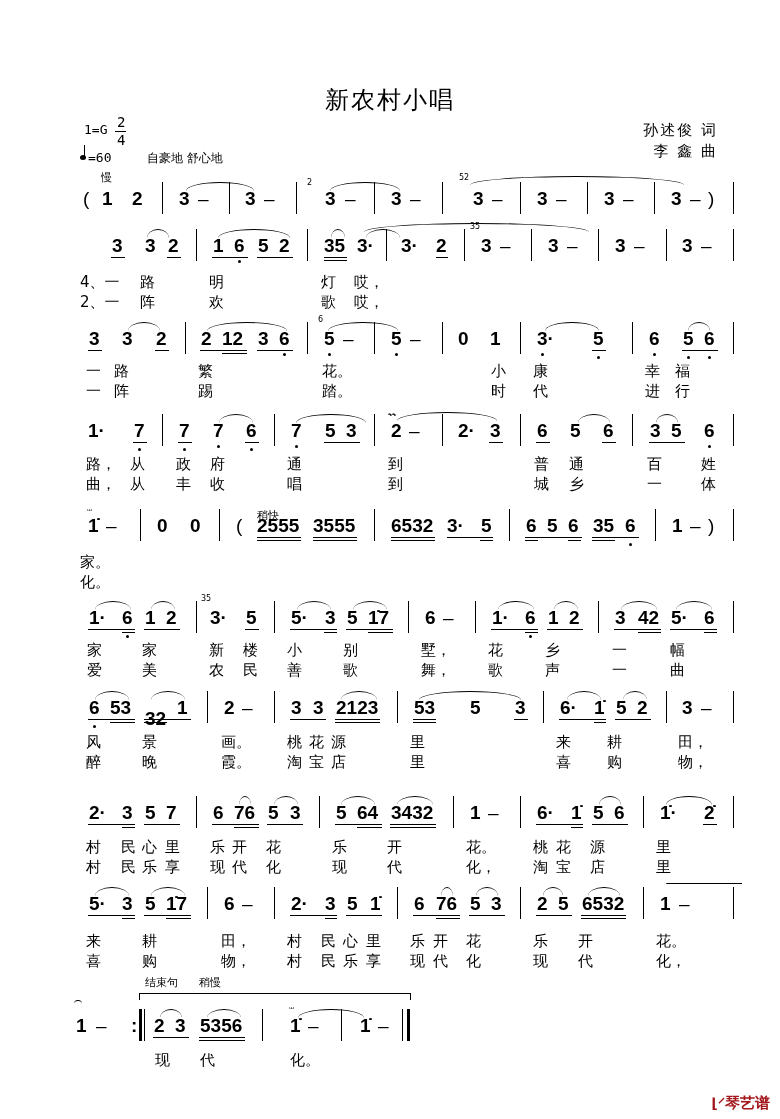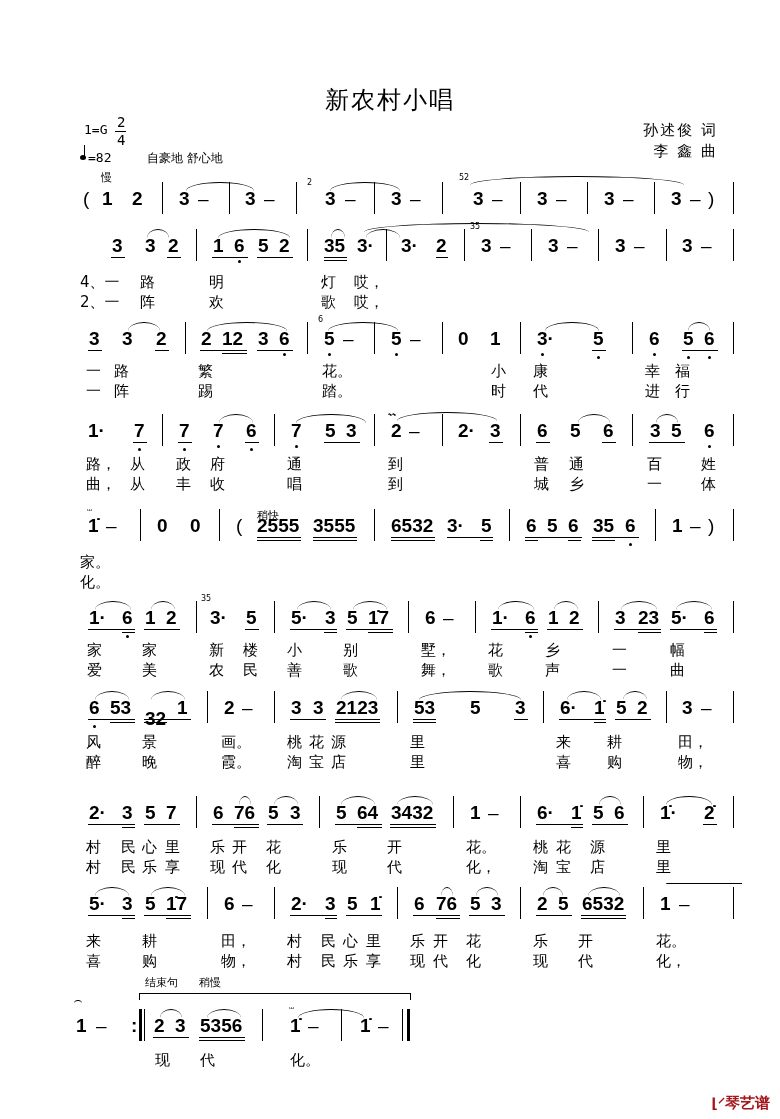--- a/index.html
+++ b/index.html
@@ -26,21 +26,21 @@
 </head>
 <body>
 
 <div class="abs title">新农村小唱</div>
 <div class="abs meta" style="left:84px;top:122px;">1=G</div>
 <div class="abs meta" style="left:117px;top:114px;font-size:14px;">2</div>
 <div class="abs" style="left:115px;top:131px;width:11px;height:1px;background:#000;"></div>
 <div class="abs meta" style="left:117px;top:132px;font-size:14px;">4</div>
 <div class="abs" style="left:84px;top:145px;width:1px;height:14px;background:#000;"></div>
 <div class="abs" style="left:80px;top:155px;width:6px;height:5px;background:#000;border-radius:50%;"></div>
-<div class="abs meta" style="left:88px;top:150px;">=82</div>
+<div class="abs meta" style="left:88px;top:150px;">=60</div>
 <div class="abs" style="left:147px;top:150px;font-size:12px;">自豪地 舒心地</div>
 <div class="abs credits" style="top:121px;">孙述俊 词</div>
 <div class="abs credits" style="top:142px;">李  鑫 曲</div>
 
 <div class="system" style="top:188px;">
   <span class="small" style="left:101px;top:-18px;">慢</span>
   <span class="note" style="left:83px;font-weight:normal;">(</span>
   <span class="note" style="left:102px;">1</span>
   <span class="note" style="left:132px;">2</span>
   <div class="bar" style="left:162px;"></div>
@@ -345,21 +345,21 @@
   <div class="dot" style="left:529px;top:28px;"></div>
   <div class="ul" style="left:491px;width:47px;top:22px;"></div>
   <div class="ul" style="left:525px;width:13px;top:25px;"></div>
   <div class="slur" style="left:554px;width:24px;top:-6px;"></div>
   <span class="note" style="left:548px;">1</span>
   <span class="note" style="left:569px;">2</span>
   <div class="ul" style="left:547px;width:36px;top:22px;"></div>
   <div class="bar" style="left:598px;"></div>
   <div class="slur" style="left:621px;width:36px;top:-6px;"></div>
   <span class="note" style="left:615px;">3</span>
-  <span class="note" style="left:638px;">23</span>
+  <span class="note" style="left:638px;">42</span>
   <div class="ul" style="left:614px;width:47px;top:22px;"></div>
   <div class="ul" style="left:638px;width:23px;top:25px;"></div>
   <div class="slur" style="left:676px;width:36px;top:-6px;"></div>
   <span class="note" style="left:671px;">5·</span>
   <span class="note" style="left:704px;">6</span>
   <div class="ul" style="left:670px;width:47px;top:22px;"></div>
   <div class="ul" style="left:704px;width:13px;top:25px;"></div>
   <div class="bar" style="left:733px;"></div>
 </div>
 <div class="lyric" style="left:87px;top:641px;">家</div>

